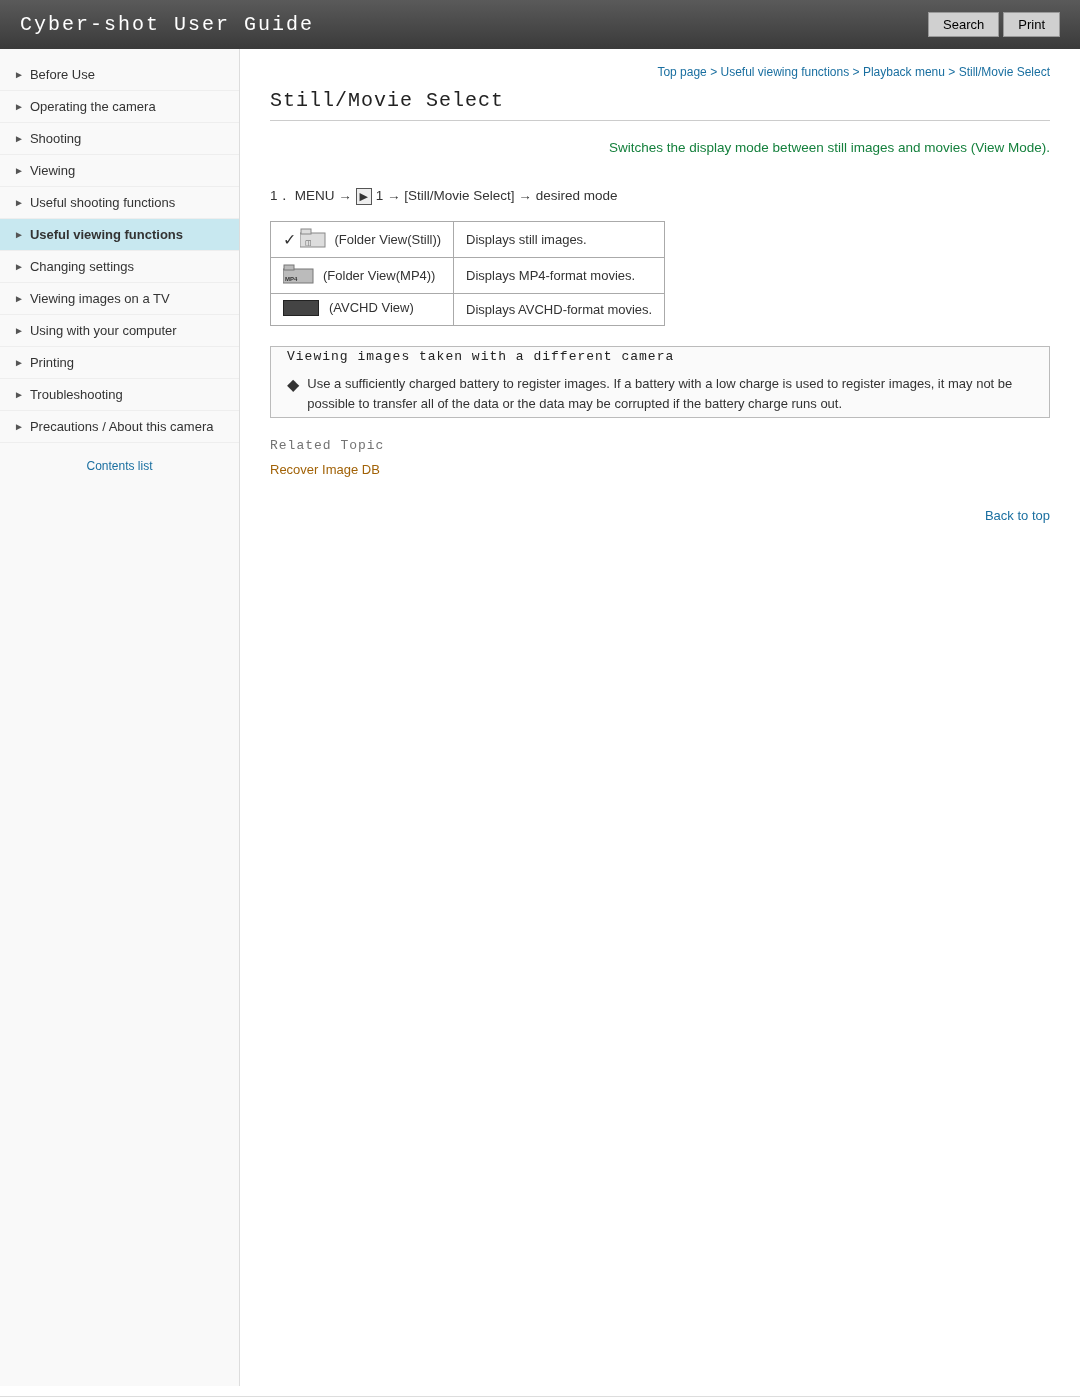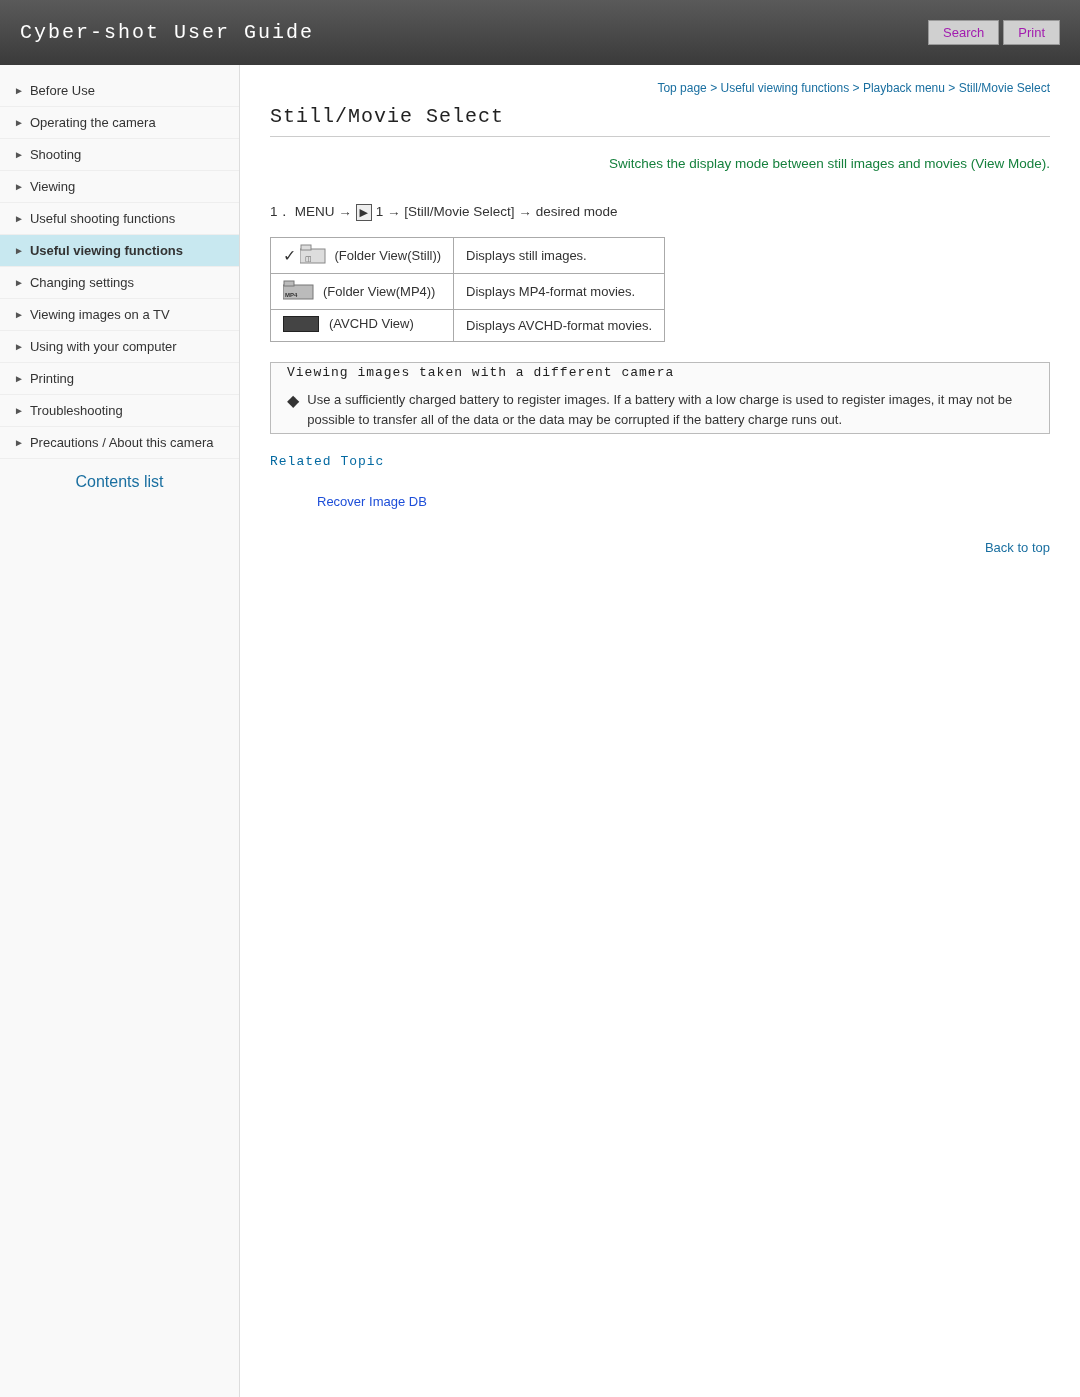--- a/index.html
+++ b/index.html
@@ -6,21 +6,21 @@
     body {
       font-family: Arial, sans-serif;
       font-size: 14px;
       background: #fff;
       color: #333;
     }
 
     
     .header {
       background: #4a4a4a;
-      padding: 20px 20px;
+      padding: 12px 20px;
       display: flex;
       align-items: center;
       justify-content: space-between;
       background: linear-gradient(to bottom, #5a5a5a, #3a3a3a);
     }
     .header-title {
       color: #fff;
       font-size: 20px;
       font-family: 'Courier New', monospace;
       letter-spacing: 2px;
@@ -28,21 +28,21 @@
     .header-buttons {
       display: flex;
       gap: 4px;
     }
     .header-btn {
       background: #d0d0d0;
       border: 1px solid #999;
       padding: 4px 14px;
       font-size: 13px;
       cursor: pointer;
-      color: #a21caf;
+      color: #000000;
     }
 
     
     .layout {
       display: flex;
       min-height: calc(100vh - 60px);
     }
 
     
     .sidebar {
@@ -69,21 +69,21 @@
       margin-right: 6px;
       font-size: 10px;
       color: #555;
     }
     .sidebar-footer {
       padding: 14px;
       text-align: center;
     }
     .sidebar-footer a {
       color: #1a6fa0;
-      font-size: 16px;
+      font-size: 12px;
       text-decoration: none;
       margin-top: 15px;
     }
 
     
     .main {
       flex: 1;
       padding: 16px 30px 30px 30px;
     }
 
@@ -198,28 +198,27 @@
 
     
     .related-topic {
       margin-top: 20px;
       margin-bottom: 30px;
     }
     .related-title {
       font-family: 'Courier New', monospace;
       font-size: 13px;
       letter-spacing: 1px;
-      margin-bottom: 24px;
-      color: #0369a1;
+      margin-bottom: 8px;
+      color: #737373;
     }
     .related-link {
-      color: #1d4ed8;
+      color: #a16207;
       text-decoration: none;
       font-size: 13px;
-      margin-left: 47px;
     }
 
     
     .back-to-top {
       text-align: right;
       margin-top: 10px;
     }
     .back-to-top a {
       color: #1a6fa0;
       font-size: 13px;

